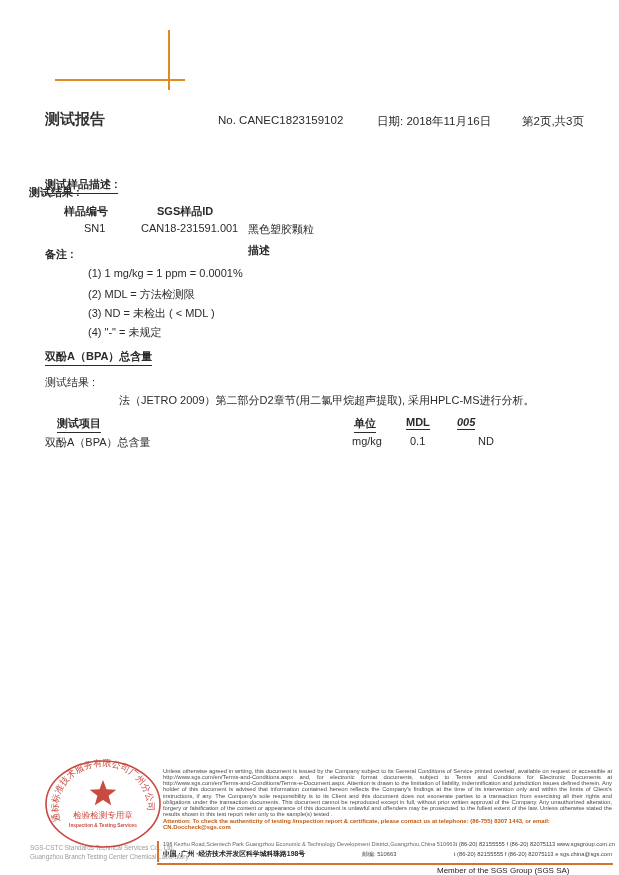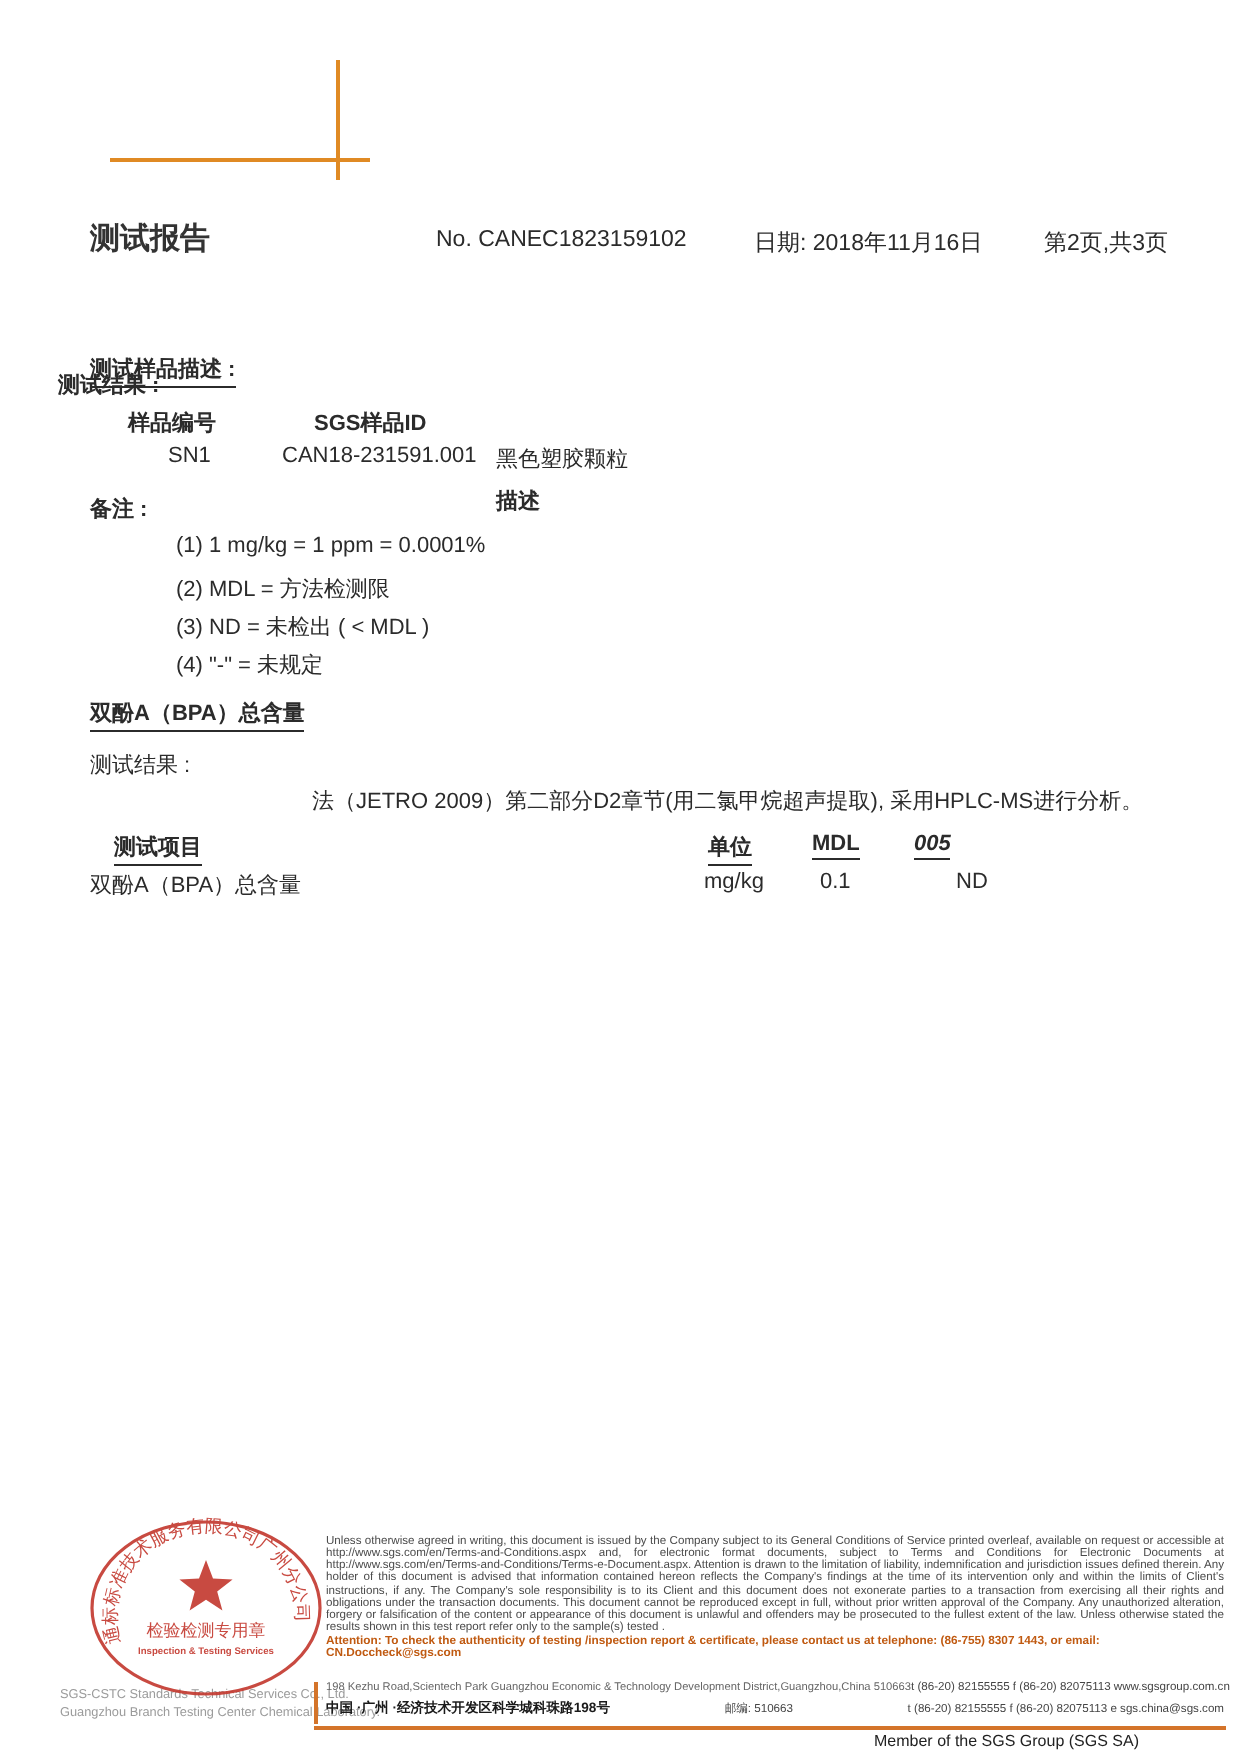--- a/index.html
+++ b/index.html
@@ -63,21 +63,21 @@
   <div class="abs t" style="left:248px;top:222px;">黑色塑胶颗粒</div>
 
   <div class="abs t b" style="left:45px;top:247px;">备注 :</div>
   <div class="abs t" style="left:88px;top:267px;">(1) 1 mg/kg = 1 ppm = 0.0001%</div>
   <div class="abs t" style="left:88px;top:287px;">(2) MDL = 方法检测限</div>
   <div class="abs t" style="left:88px;top:306px;">(3) ND = 未检出 ( &lt; MDL )</div>
   <div class="abs t" style="left:88px;top:325px;">(4) "-" = 未规定</div>
 
   <div class="abs t b" style="left:45px;top:349px;"><span class="ul">双酚A（BPA）总含量</span></div>
   <div class="abs t" style="left:45px;top:375px;">测试结果 :</div>
-  <div class="abs t" style="left:119px;top:393px;margin-left:37px;">法（JETRO 2009）第二部分D2章节(用二氯甲烷超声提取), 采用HPLC-MS进行分析。</div>
+  <div class="abs t" style="left:119px;top:393px;">法（JETRO 2009）第二部分D2章节(用二氯甲烷超声提取), 采用HPLC-MS进行分析。</div>
 
   <div class="abs t b" style="left:57px;top:416px;"><span class="ul">测试项目</span></div>
   <div class="abs t b" style="left:354px;top:416px;"><span class="ul">单位</span></div>
   <div class="abs t b" style="left:406px;top:416px;"><span class="ul">MDL</span></div>
   <div class="abs t b it" style="left:457px;top:416px;"><span class="ul">005</span></div>
   <div class="abs t" style="left:45px;top:435px;">双酚A（BPA）总含量</div>
   <div class="abs t" style="left:352px;top:435px;">mg/kg</div>
   <div class="abs t" style="left:410px;top:435px;">0.1</div>
   <div class="abs t" style="left:458px;top:435px;padding-left:20px;">ND</div>
 

